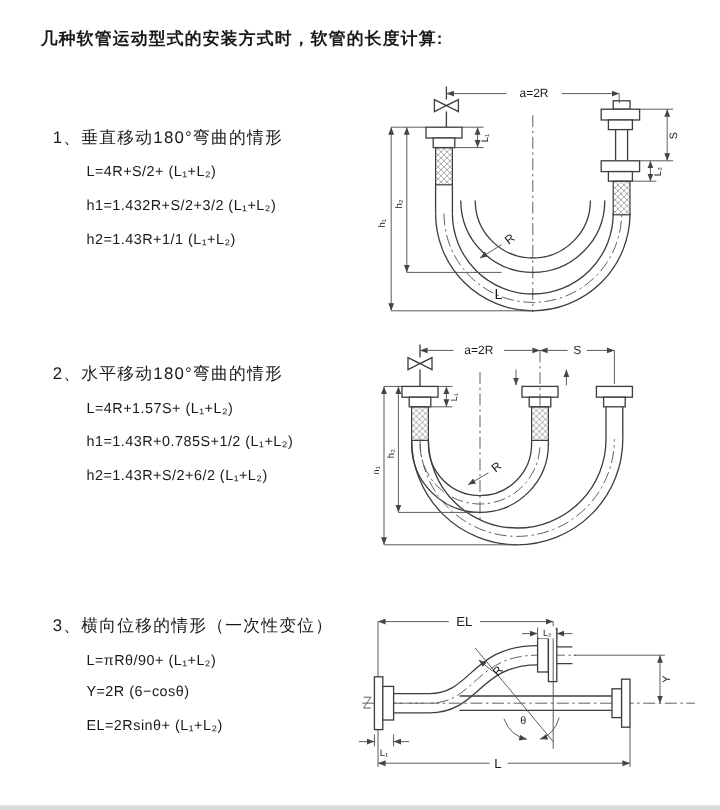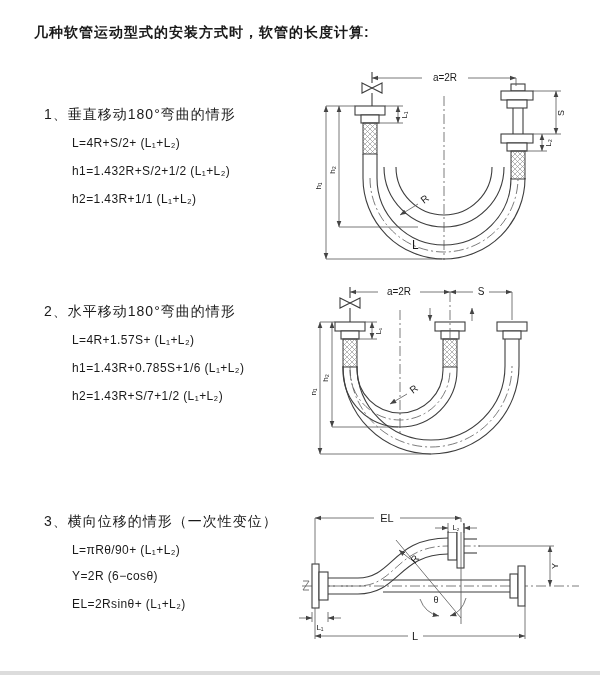--- a/index.html
+++ b/index.html
@@ -33,27 +33,27 @@
   .mask{fill:#ffffff;stroke:none;}
   .page-edge{position:absolute;left:0;bottom:0;width:600px;height:4px;background:#dcdcdc;}
 </style>
 </head>
 <body>
 
 <div class="page-title">几种软管运动型式的安装方式时，软管的长度计算:</div>
 
 <div class="sec-heading" style="left:44px;top:106px">1、垂直移动180°弯曲的情形</div>
 <div class="formula" style="left:72px;top:136px">L=4R+S/2+ (L₁+L₂)</div>
-<div class="formula" style="left:72px;top:164px">h1=1.432R+S/2+1/2 (L₁+L₂)</div>
+<div class="formula" style="left:72px;top:164px">h1=1.432R+S/2+3/2 (L₁+L₂)</div>
 <div class="formula" style="left:72px;top:192px">h2=1.43R+1/1 (L₁+L₂)</div>
 
 <div class="sec-heading" style="left:44px;top:303px">2、水平移动180°弯曲的情形</div>
 <div class="formula" style="left:72px;top:333px">L=4R+1.57S+ (L₁+L₂)</div>
-<div class="formula" style="left:72px;top:361px">h1=1.43R+0.785S+1/6 (L₁+L₂)</div>
-<div class="formula" style="left:72px;top:389px">h2=1.43R+S/7+1/2 (L₁+L₂)</div>
+<div class="formula" style="left:72px;top:361px">h1=1.43R+0.785S+1/2 (L₁+L₂)</div>
+<div class="formula" style="left:72px;top:389px">h2=1.43R+S/2+6/2 (L₁+L₂)</div>
 
 <div class="sec-heading" style="left:44px;top:513px">3、横向位移的情形（一次性变位）</div>
 <div class="formula" style="left:72px;top:543px">L=πRθ/90+ (L₁+L₂)</div>
 <div class="formula" style="left:72px;top:569px">Y=2R (6−cosθ)</div>
 <div class="formula" style="left:72px;top:597px">EL=2Rsinθ+ (L₁+L₂)</div>
 
 <svg class="diagram" style="left:310px;top:64px;width:265px;height:200px" viewBox="0 0 265 200">
   <defs>
     <marker id="ar1" viewBox="0 0 10 8" refX="9" refY="4" markerWidth="9" markerHeight="7" orient="auto-start-reverse">
       <path d="M0,0.5 L9,4 L0,7.5 z" fill="#444"></path>

